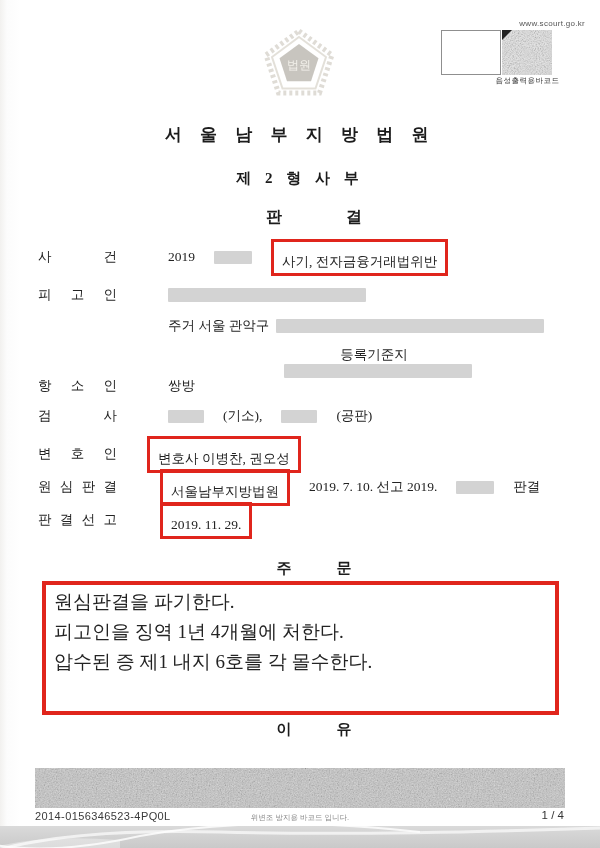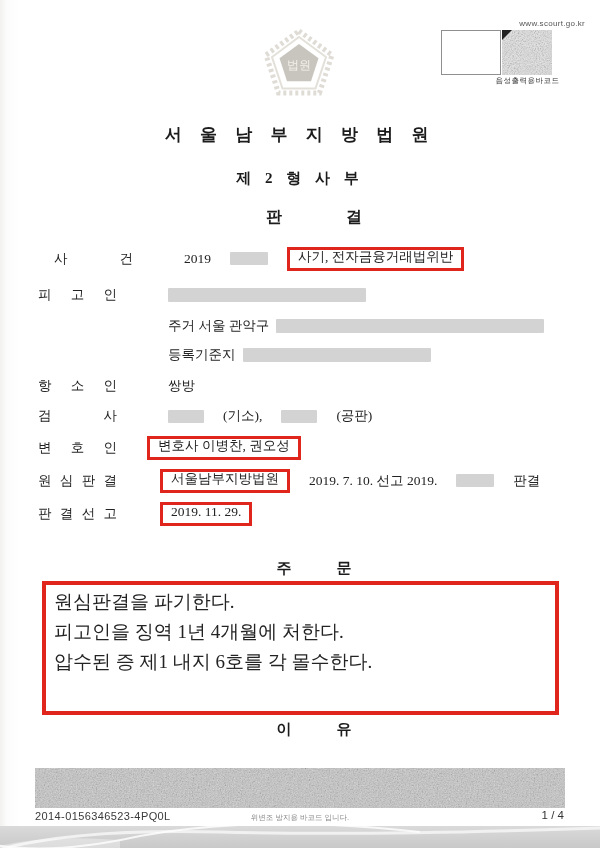--- a/index.html
+++ b/index.html
@@ -26,21 +26,21 @@
   .h-title{position:absolute;top:207px;left:0;right:0;text-align:center;
     font-size:16px;font-weight:bold;color:#1c1c1c;}
   .spread{white-space:pre;margin-left:28px;}
   
   .row{position:absolute;left:38px;right:20px;font-size:13.5px;color:#232323;
     display:flex;align-items:center;}
   .flabel{display:inline-block;width:80px;text-align:justify;text-align-last:justify;
     flex:0 0 80px;letter-spacing:1px;}
   .fvalue{margin-left:50px;display:flex;align-items:center;gap:19px;white-space:nowrap;}
   .redact{display:inline-block;height:13px;background:#d3d3d3;border-radius:1px;}
-  .hlbox{display:inline-block;border:3px solid #e0251c;padding:0 8px 3px 8px;line-height:1.1;}
+  .hlbox{display:inline-block;border:3px solid #e0251c;padding:13px 8px 3px 8px;line-height:1.1;}
   
   .h-jumun{position:absolute;top:559px;left:0;right:0;text-align:center;
     font-size:15px;font-weight:bold;color:#1c1c1c;}
   .dispo-box{position:absolute;left:42px;top:581px;width:501px;height:124px;
     border:4px solid #e0251c;padding:2px 0 0 8px;font-size:19px;line-height:30px;color:#232323;}
   .h-iyu{position:absolute;top:720px;left:0;right:0;text-align:center;
     font-size:15px;font-weight:bold;color:#1c1c1c;}
   
   .noise-block{position:absolute;left:35px;top:768px;width:530px;height:40px;}
   .doc-number{position:absolute;left:35px;top:810px;font-size:11px;color:#3a3a3a;
@@ -82,21 +82,21 @@
       <path d="M38 10 L65 30 L54.5 61.5 L21.5 61.5 L11 30 Z"></path>
     </g>
     <path d="M38 17 L57.5 31.2 L50 54.2 L26 54.2 L18.5 31.2 Z" fill="#a9a49b" opacity="0.85"></path>
     <text x="38" y="42" text-anchor="middle" font-size="12" fill="#efece4" font-family="Liberation Sans, sans-serif">법원</text>
   </svg>
 
   <div class="h-court">서 울 남 부 지 방 법 원</div>
   <div class="h-division">제 2 형 사 부</div>
   <div class="h-title spread">판                결</div>
 
-  <div class="row" style="top:247px;margin-left:16px;">
+  <div class="row" style="top:239px;">
     <span class="flabel">사 건</span>
     <span class="fvalue">
       <span>2019</span>
       <span class="redact" style="width:38px;"></span>
       <span class="hlbox">
         <span>사기, 전자금융거래법위반</span>
       </span>
     </span>
   </div>
 
@@ -105,21 +105,21 @@
     <span class="redact" style="width:268px;height:14px;margin-left:7px;"></span>
   </div>
 
   <div class="row" style="top:286px;">
     <span class="flabel">피 고 인</span>
     <span class="fvalue">
       <span class="redact" style="width:198px;height:14px;"></span>
     </span>
   </div>
 
-  <div class="row" style="top:346px;left:168px;">
+  <div class="row" style="top:346px;left:168px;flex-direction:column;">
     <span>등록기준지</span>
     <span class="redact" style="width:188px;height:14px;margin-left:7px;"></span>
   </div>
 
   <div class="row" style="top:377px;">
     <span class="flabel">항 소 인</span>
     <span class="fvalue">
       <span>쌍방</span>
     </span>
   </div>

